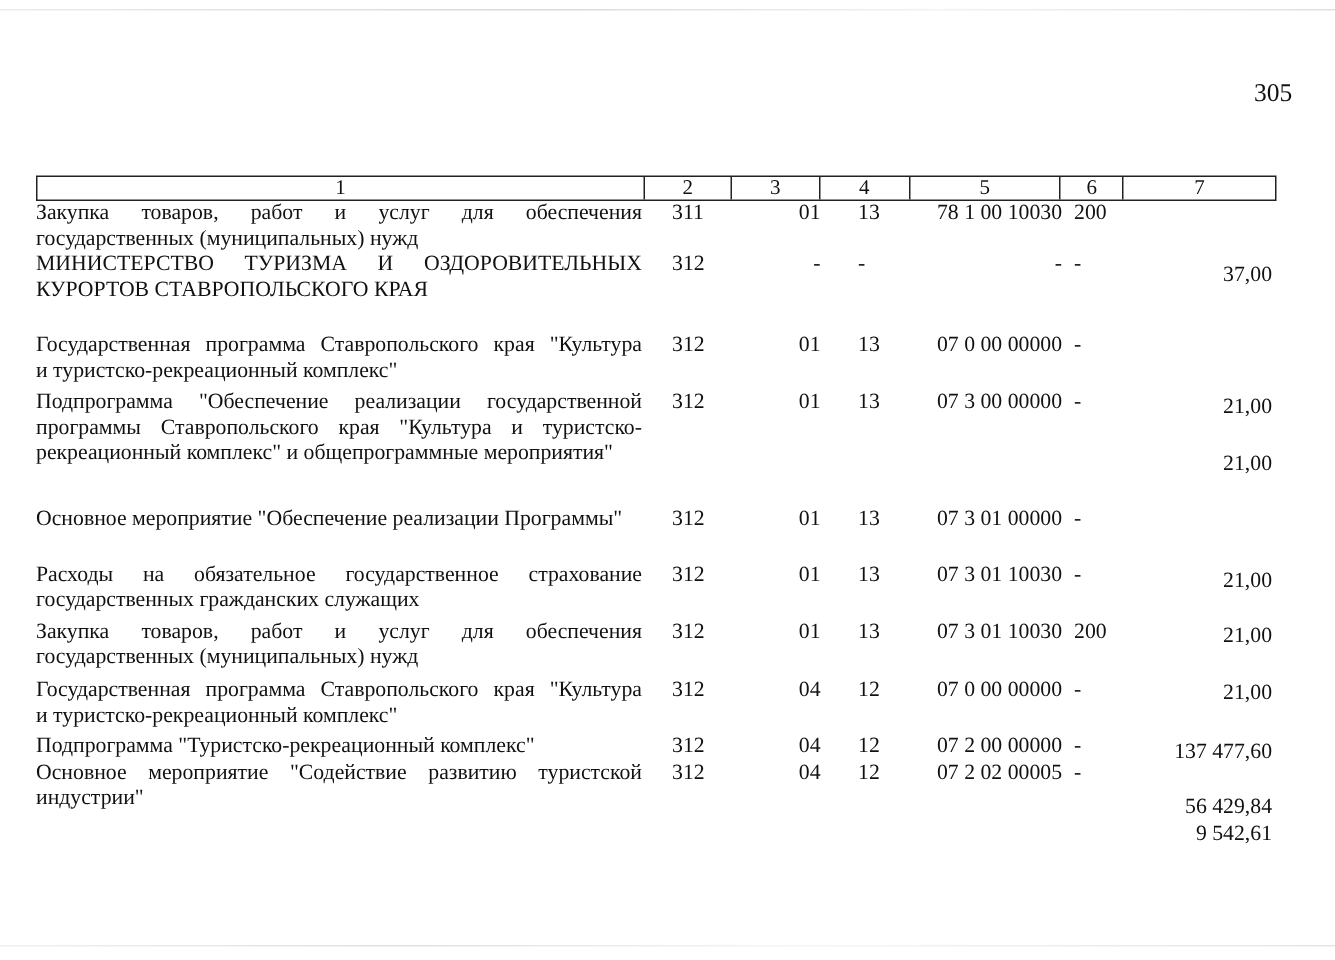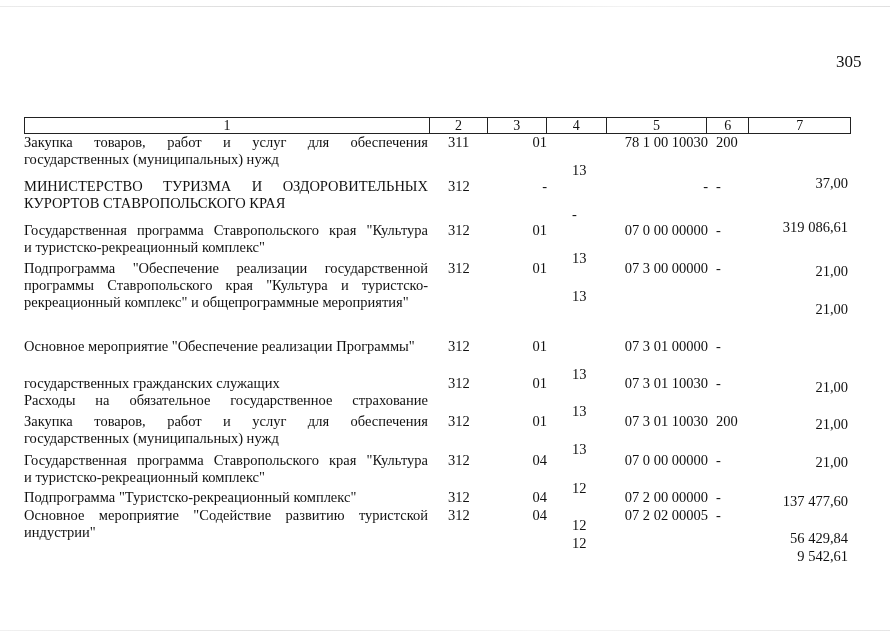--- a/index.html
+++ b/index.html
@@ -83,21 +83,21 @@
       display: block;
       height: 17px;
       overflow: hidden;
     }
     .row .cell.name .ln.j {
       text-align: justify;
       text-align-last: justify;
     }
     .row .cell.c2 { text-align: left; padding-left: 18px; }
     .row .cell.c3 { text-align: right; padding-left: 21px; }
-    .row .cell.c4 { text-align: left; padding-left: 25px; margin-top: 28px; }
+    .row .cell.c4 { text-align: left; padding-left: 25px; }
     .row .cell.c5 { text-align: right; padding-left: 5px; }
     .row .cell.c6 { text-align: left; padding-left: 8px; }
     .row .cell.c7 { text-align: right; padding-right: 3px; margin-top: 41px; }
   </style>
 </head>
 <body>
 
 <div class="scan-edge-top"></div>
 <div class="scan-edge-bottom"></div>
 
@@ -119,31 +119,30 @@
           <span class="ln j">Закупка товаров, работ и услуг для обеспечения</span>
           <span class="ln">государственных (муниципальных) нужд</span>
         </div>
         <div class="cell c2">311</div>
         <div class="cell c3">01</div>
         <div class="cell c4">13</div>
         <div class="cell c5">78 1 00 10030</div>
         <div class="cell c6">200</div>
         <div class="cell c7">37,00</div>
       </div>
-      <div class="row" style="top: 61px;">
+      <div class="row" style="top: 51px;">
         <div class="cell name">
           <span class="ln j">МИНИСТЕРСТВО ТУРИЗМА И ОЗДОРОВИТЕЛЬНЫХ</span>
           <span class="ln">КУРОРТОВ СТАВРОПОЛЬСКОГО КРАЯ</span>
         </div>
         <div class="cell c2">312</div>
         <div class="cell c3">-</div>
         <div class="cell c4">-</div>
         <div class="cell c5">-</div>
         <div class="cell c6">-</div>
-        <div class="cell c7">319 086,61</div>
       </div>
       <div class="row" style="top: 105px;">
         <div class="cell name">
           <span class="ln j">Государственная программа Ставропольского края "Культура</span>
           <span class="ln">и туристско-рекреационный комплекс"</span>
         </div>
         <div class="cell c2">312</div>
         <div class="cell c3">01</div>
         <div class="cell c4">13</div>
         <div class="cell c5">07 0 00 00000</div>
@@ -169,22 +168,22 @@
         </div>
         <div class="cell c2">312</div>
         <div class="cell c3">01</div>
         <div class="cell c4">13</div>
         <div class="cell c5">07 3 01 00000</div>
         <div class="cell c6">-</div>
         <div class="cell c7">21,00</div>
       </div>
       <div class="row" style="top: 258px;">
         <div class="cell name">
+          <span class="ln j">Расходы на обязательное государственное страхование</span>
           <span class="ln">государственных гражданских служащих</span>
-          <span class="ln j">Расходы на обязательное государственное страхование</span>
         </div>
         <div class="cell c2">312</div>
         <div class="cell c3">01</div>
         <div class="cell c4">13</div>
         <div class="cell c5">07 3 01 10030</div>
         <div class="cell c6">-</div>
         <div class="cell c7">21,00</div>
       </div>
       <div class="row" style="top: 296px;">
         <div class="cell name">

